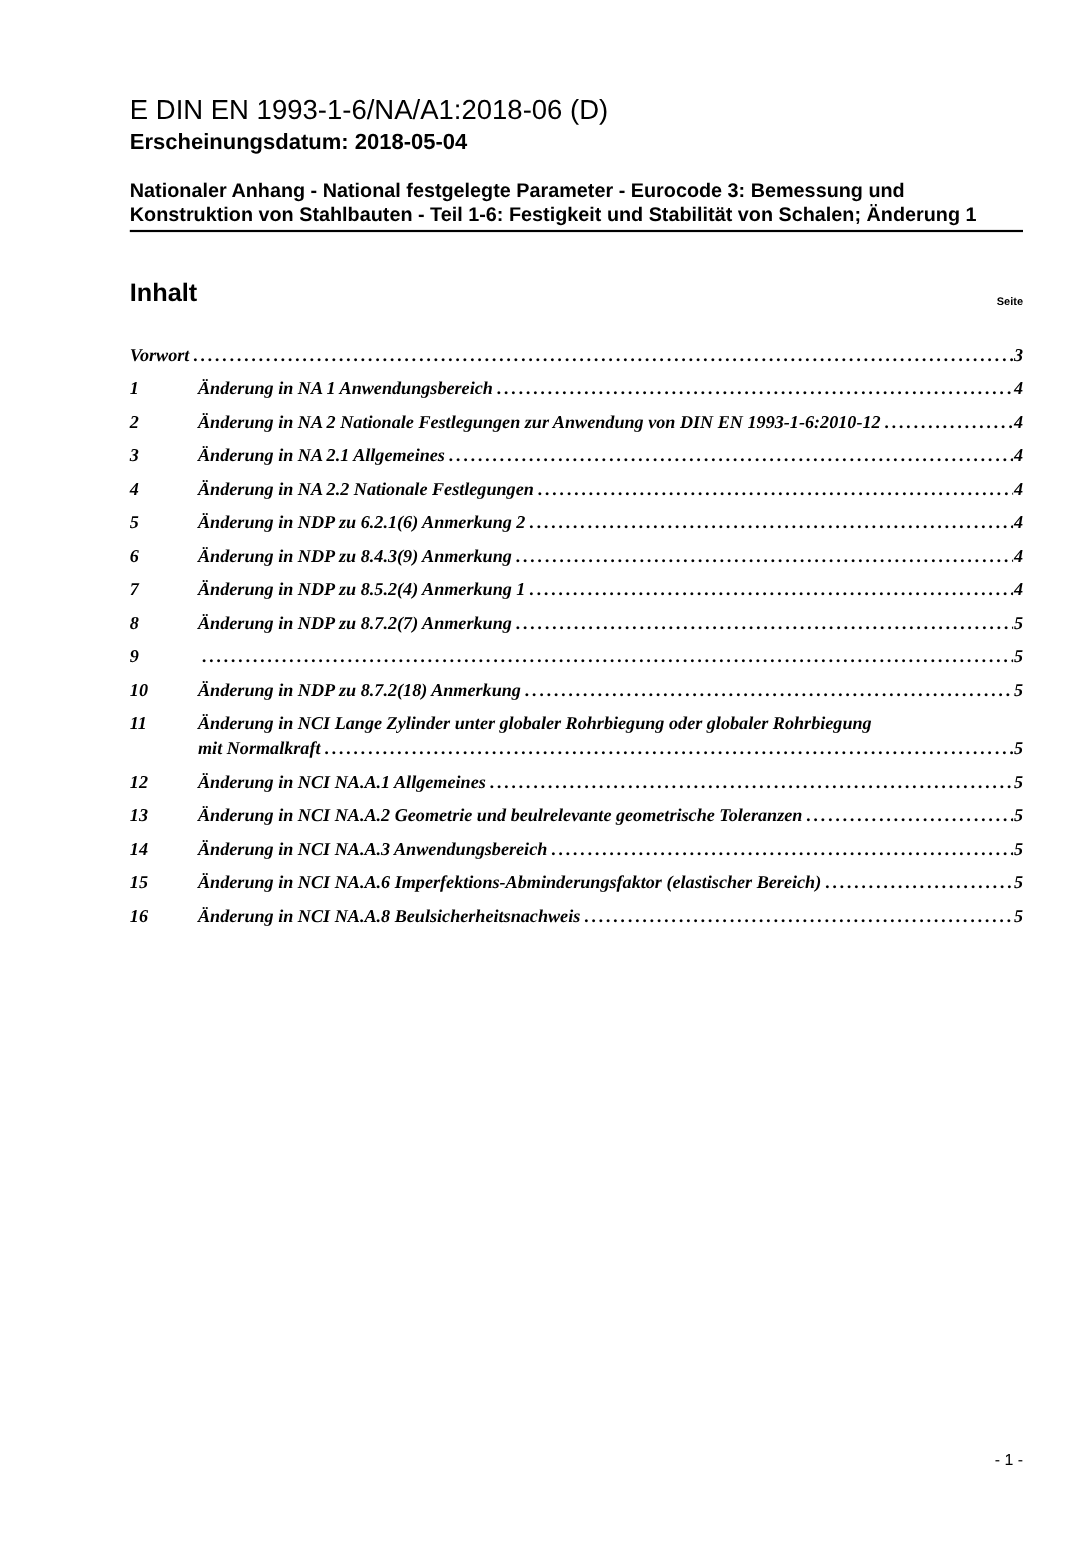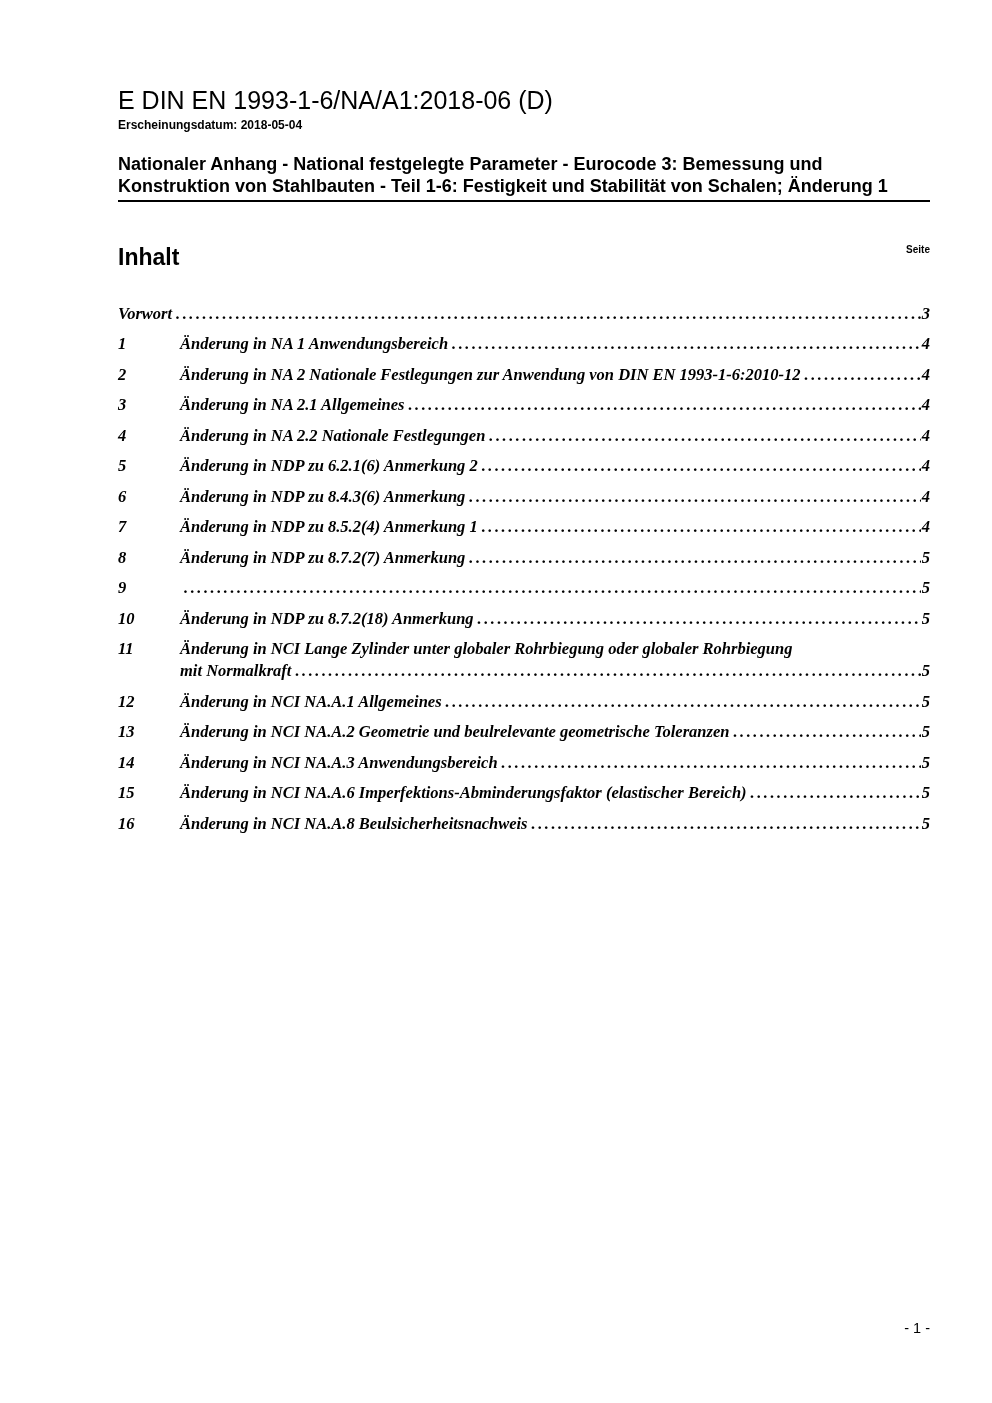--- a/index.html
+++ b/index.html
@@ -23,38 +23,38 @@
   }
   .doc-title {
     margin-top: 86px;
     font-size: 25px;
     font-weight: normal;
     line-height: 1.15;
     white-space: nowrap;
   }
   .release-date {
     margin-top: 3px;
-    font-size: 12px;
+    font-size: 20px;
     font-weight: bold;
   }
   .doc-subtitle {
     margin-top: 21px;
     font-size: 18px;
     font-weight: bold;
     line-height: 22px;
   }
   .header-divider {
     margin: 3px 0 0 0;
     border: none;
     border-top: 2px solid #000000;
     height: 0;
   }
   .toc-header {
     display: flex;
-    align-items: flex-start;
+    align-items: flex-end;
     justify-content: space-between;
     margin-top: 42px;
   }
   .toc-heading {
     font-size: 23px;
     font-weight: bold;
   }
   .toc-col-label {
     font-size: 10px;
     font-weight: bold;
@@ -165,21 +165,21 @@
 
     <div class="toc-row">
       <span class="toc-num">5</span>
       <span class="toc-label">Änderung in NDP zu 6.2.1(6) Anmerkung 2</span>
       <span class="dots">................................................................................................................................................................................................................................................................................................................................................................................................................</span>
       <span class="toc-page">4</span>
     </div>
 
     <div class="toc-row">
       <span class="toc-num">6</span>
-      <span class="toc-label">Änderung in NDP zu 8.4.3(6) Anmerkung</span>
+      <span class="toc-label">Änderung in NDP zu 8.4.3(9) Anmerkung</span>
       <span class="dots">................................................................................................................................................................................................................................................................................................................................................................................................................</span>
       <span class="toc-page">4</span>
     </div>
 
     <div class="toc-row">
       <span class="toc-num">7</span>
       <span class="toc-label">Änderung in NDP zu 8.5.2(4) Anmerkung 1</span>
       <span class="dots">................................................................................................................................................................................................................................................................................................................................................................................................................</span>
       <span class="toc-page">4</span>
     </div>

